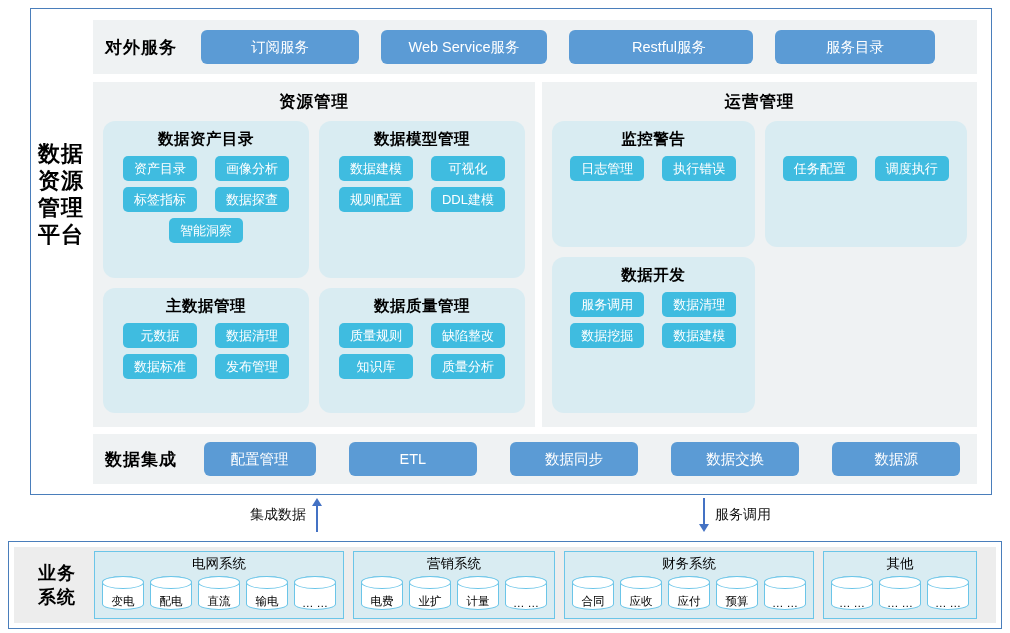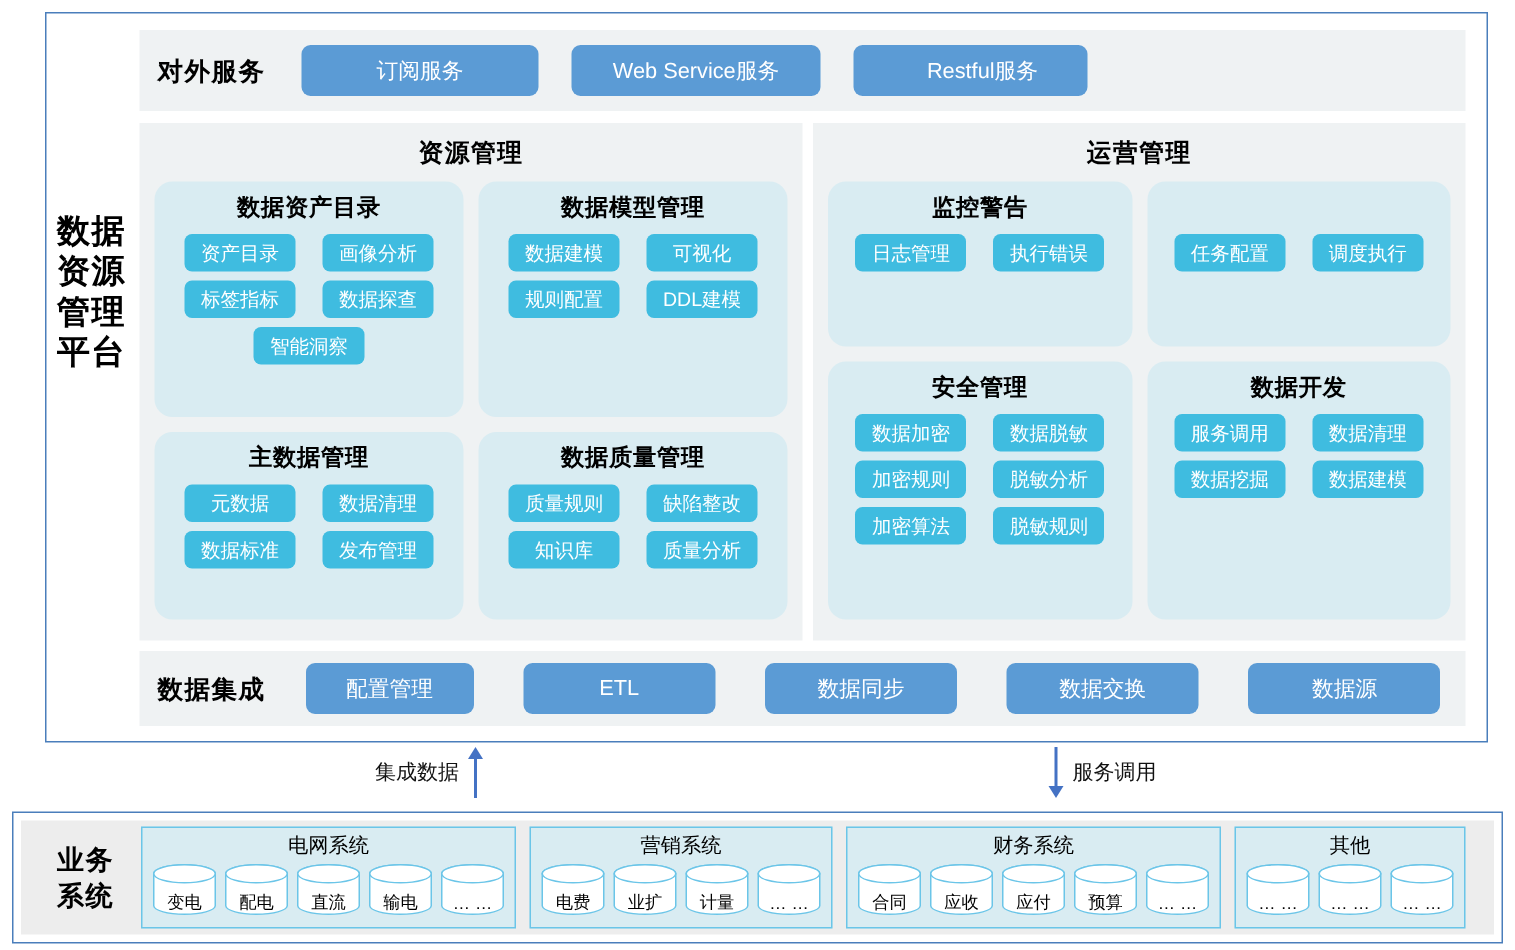--- a/index.html
+++ b/index.html
@@ -158,21 +158,22 @@
     <span>资源</span>
     <span>管理</span>
     <span>平台</span>
   </div>
 
 <div id="external-band">
   <div class="band-title">对外服务</div>
   <div id="external-pills" style="display:flex;align-items:center;flex:1;">
       <div class="pill-blue" style="width: 158px;">订阅服务</div>
       <div class="pill-blue" style="width: 166px;">Web Service服务</div>
-      <div class="pill-blue" style="width: 156px; padding-left: 16px;">Restful服务</div>
+      <div class="pill-blue" style="width: 184px; padding-left: 16px;">Restful服务</div>
+      <div class="pill-blue" style="width: 160px;">服务目录</div>
     </div>
 </div>
 
 <div id="middle-row">
     <div class="section" style="width: 442px;">
       <div class="section-title">资源管理</div>
       <div class="section-grid">
         <div class="card">
           <div class="card-title">数据资产目录</div>
           <div class="chips">
@@ -220,31 +221,20 @@
           <div class="chips">
             <div class="chip">日志管理</div>
             <div class="chip">执行错误</div>
           </div>
         </div>
         <div class="card no-title">
           <div class="card-title">·</div>
           <div class="chips">
             <div class="chip">任务配置</div>
             <div class="chip">调度执行</div>
-          </div>
-        </div>
-        <div class="card">
-          <div class="card-title">安全管理</div>
-          <div class="chips">
-            <div class="chip">数据加密</div>
-            <div class="chip">数据脱敏</div>
-            <div class="chip">加密规则</div>
-            <div class="chip">脱敏分析</div>
-            <div class="chip">加密算法</div>
-            <div class="chip">脱敏规则</div>
           </div>
         </div>
         <div class="card">
           <div class="card-title">数据开发</div>
           <div class="chips">
             <div class="chip">服务调用</div>
             <div class="chip">数据清理</div>
             <div class="chip">数据挖掘</div>
             <div class="chip">数据建模</div>
           </div>

